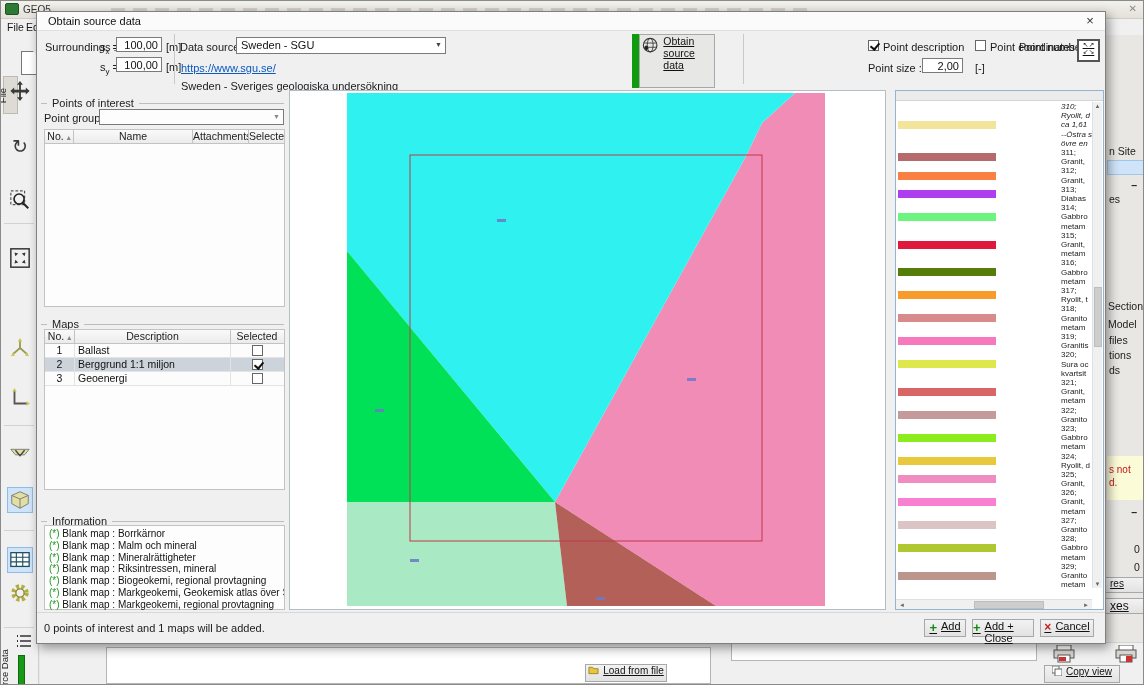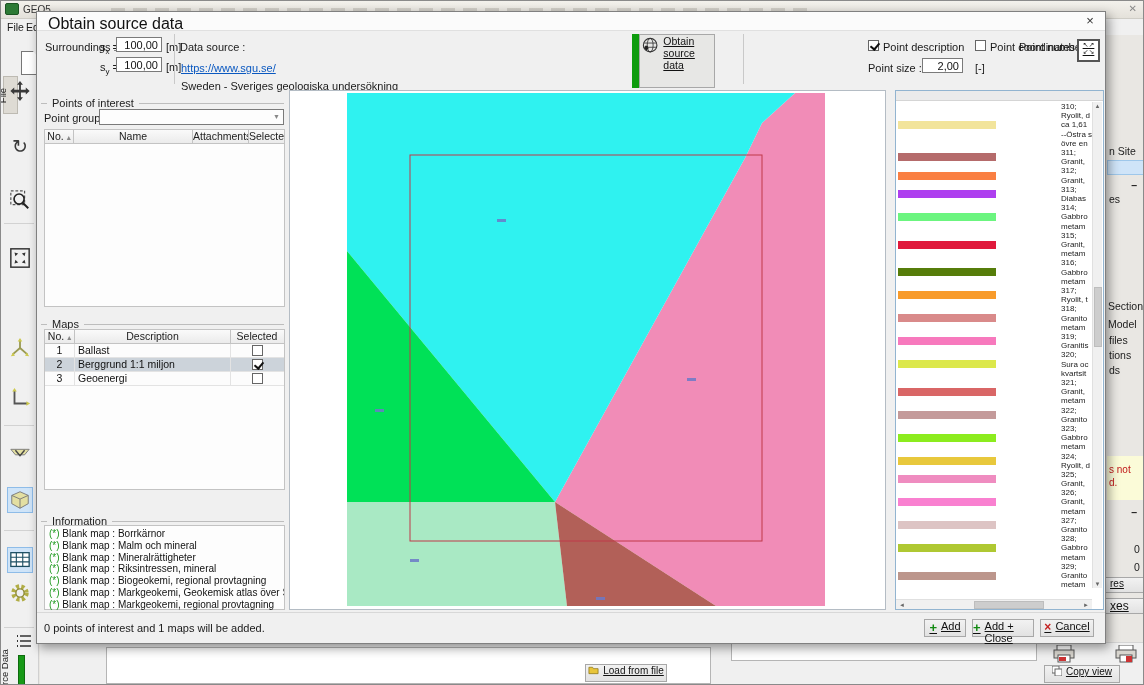--- a/index.html
+++ b/index.html
@@ -14,21 +14,21 @@
   .btn { position:absolute; background:linear-gradient(#f2f2f2,#e2e2e2); border:1px solid #a8a8a8; font-size:11px; color:#111; display:flex; align-items:flex-start; justify-content:center; gap:4px; cursor:default;text-decoration:underline; }
   .cb { display:inline-block; position:relative; width:11px; height:11px; background:#fff; border:1px solid #666; vertical-align:middle; }
   .cb.checked::after { content:""; position:absolute; left:3px; top:0px; width:4px; height:7px; border:solid #111; border-width:0 2px 2px 0; transform:rotate(40deg); }
   .group-h { position:absolute; display:flex; align-items:center; font-size:11px; color:#222; }
   .group-h .ln { height:1px; background:#bdbdbd; flex:1; }
   .group-h .t { padding:0 5px; }
   .group-h .ld { width:6px; height:1px; background:#bdbdbd; }
   
   #dialog { position:absolute; left:35px; top:10px; width:1070px; height:633px; background:#f0f0f0; border:1px solid #808080; box-shadow:3px 4px 10px rgba(0,0,0,.4); }
   #dlg-title { position:absolute; left:0; top:0; right:0; height:19px; background:#fbfbfb; border-bottom:1px solid #e0e0e0; }
-  #dlg-title .t { position:absolute; left:11px; top:3px; font-size:16px; color:#111; }
+  #dlg-title .t { position:absolute; left:11px; top:3px; font-size:11px; color:#111; }
   #dlg-close { position:absolute; right:6px; top:1px; width:18px; height:16px; text-align:center; font-size:13px; color:#333; line-height:16px; }
   
   .tbl { position:absolute; border:1px solid #c3c3c3; background:#fff; }
   .thead { display:flex; background:linear-gradient(#fafafa,#ebebeb); border-bottom:1px solid #c3c3c3; height:14px; }
   .thead .th { font-size:10.5px; color:#222; text-align:center; border-right:1px solid #c3c3c3; line-height:13px; overflow:hidden; white-space:nowrap; }
   .thead .th:last-child { border-right:none; }
   .sort { font-size:8px; color:#888; }
   .mt-row { display:flex; height:14px; border-bottom:1px solid #e3e3e3; background:#fcfcfc; }
   .mt-row.sel { background:#ccd3da; }
   .mt-row .c { font-size:10.5px; color:#111; line-height:13px; border-right:1px solid #e3e3e3; overflow:hidden; white-space:nowrap; }
@@ -224,20 +224,24 @@
   <span class="lbl" style="left:8px;top:29px;">Surroundings :</span>
   <span class="lbl" style="left:63px;top:29px;"><span>s</span><sub style="font-size:8px;">x</sub> <span>=</span></span>
   <div class="input" style="left:79px;top:25px;width:46px;height:15px;">100,00</div>
   <span class="lbl" style="left:129px;top:29px;">[m]</span>
   <span class="lbl" style="left:63px;top:49px;"><span>s</span><sub style="font-size:8px;">y</sub> <span>=</span></span>
   <div class="input" style="left:79px;top:45px;width:46px;height:15px;">100,00</div>
   <span class="lbl" style="left:129px;top:49px;">[m]</span>
 
   <div class="vsep" style="left:137px;top:22px;height:50px;"></div>
   <span class="lbl" style="left:143px;top:29px;">Data source :</span>
+  <div class="combo" style="left:199px;top:25px;width:210px;height:17px;">
+    <span>Sweden - SGU</span>
+    <span class="dd">▼</span>
+  </div>
   <a class="link" style="left:144px;top:50px;">https://www.sgu.se/</a>
   <span class="lbl" style="left:144px;top:68px;">Sweden - Sveriges geologiska undersökning</span>
 
   <div class="abs" style="left:595px;top:22px;width:7px;height:54px;background:#0e9c0e;"></div>
   <div class="btn" style="left:602px;top:22px;width:76px;height:54px;background:#e7e7e5;flex-direction:row;gap:3px;">
     <svg width="22" height="22" viewBox="0 0 24 24">
         <circle cx="12" cy="11" r="8" fill="none" stroke="#333" stroke-width="1.3"></circle>
         <ellipse cx="12" cy="11" rx="3.5" ry="8" fill="none" stroke="#333" stroke-width="1"></ellipse>
         <path stroke="#333" stroke-width="1" fill="none" d="M4.3 8.5h15.4M4.3 13.5h15.4"></path>
         <path fill="#222" d="M10 16h4v3h2l-4 4-4-4h2z" transform="translate(-2,-1) scale(.8)"></path>
@@ -347,21 +351,21 @@
         <rect x="340" y="285" width="9" height="3"></rect>
         <rect x="63" y="466" width="9" height="3"></rect>
         <rect x="249" y="504" width="9" height="3"></rect>
       </g>
     </svg>
   </div>
 
   <div id="legend">
     <div class="head"></div>
     <div id="legend-rows">
-        <div class="lg-row" style="height: 46px;">
+        <div class="lg-row" style="height: 46px; font-style: italic;">
           <div class="lg-bar" style="background: rgb(242, 228, 155);"></div>
           <div class="lg-tx">310;
 Ryolit, d
 ca 1,61
 --Östra s
 övre en</div>
         </div>
         <div class="lg-row" style="height: 18.4px;">
           <div class="lg-bar" style="background: rgb(181, 107, 107);"></div>
           <div class="lg-tx">311;

